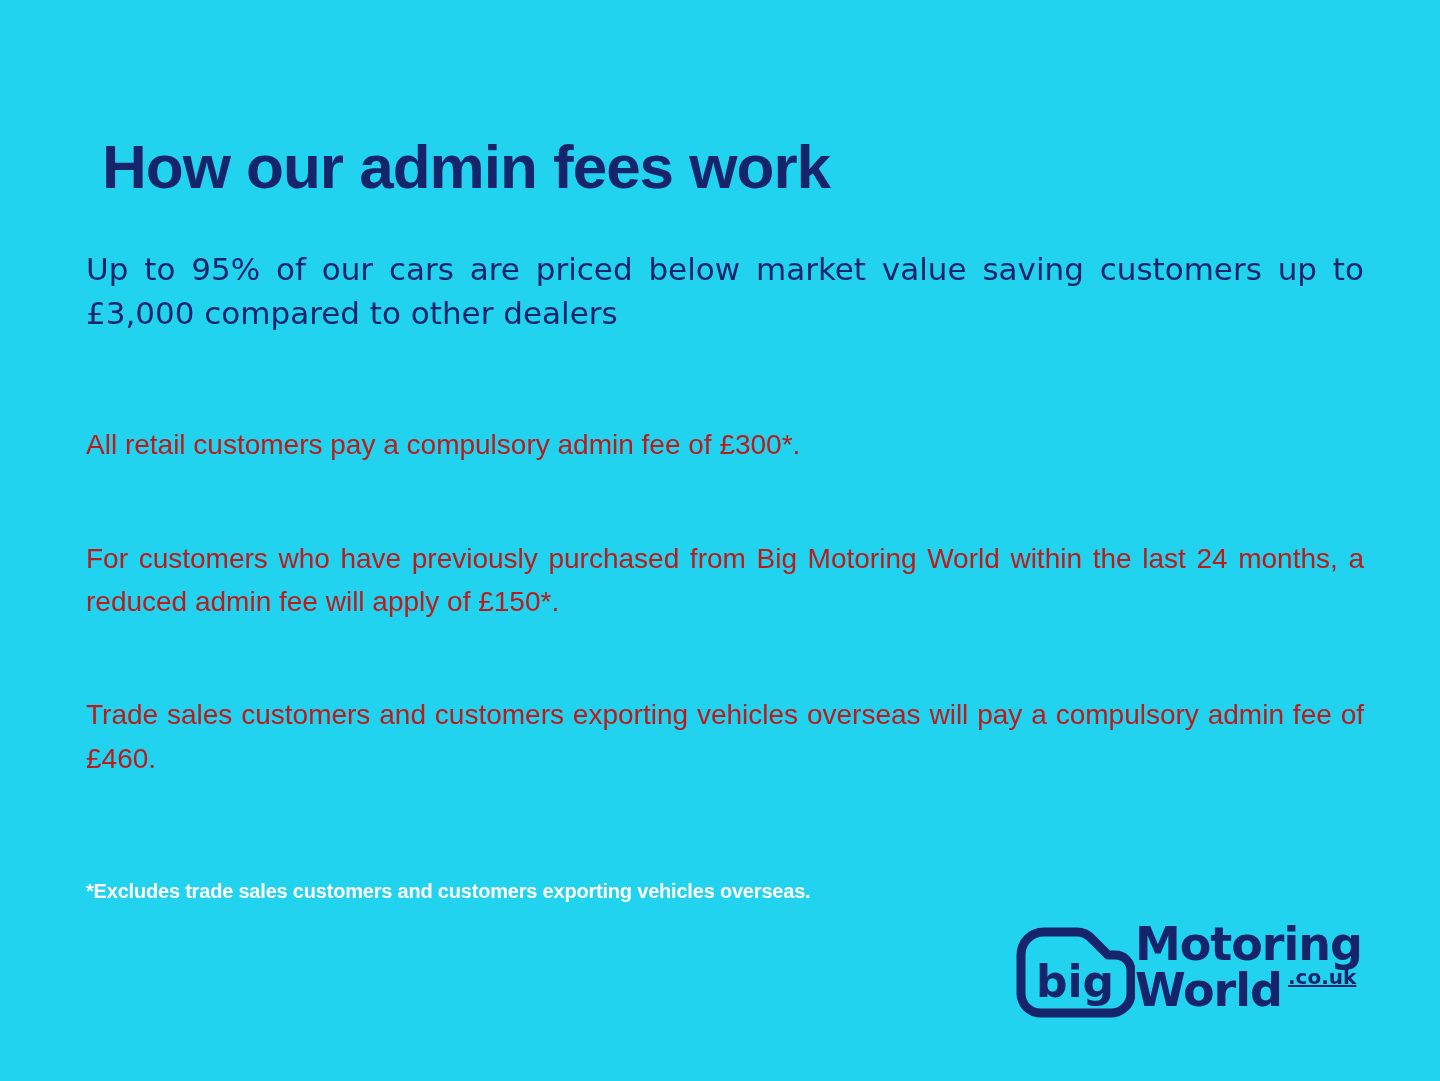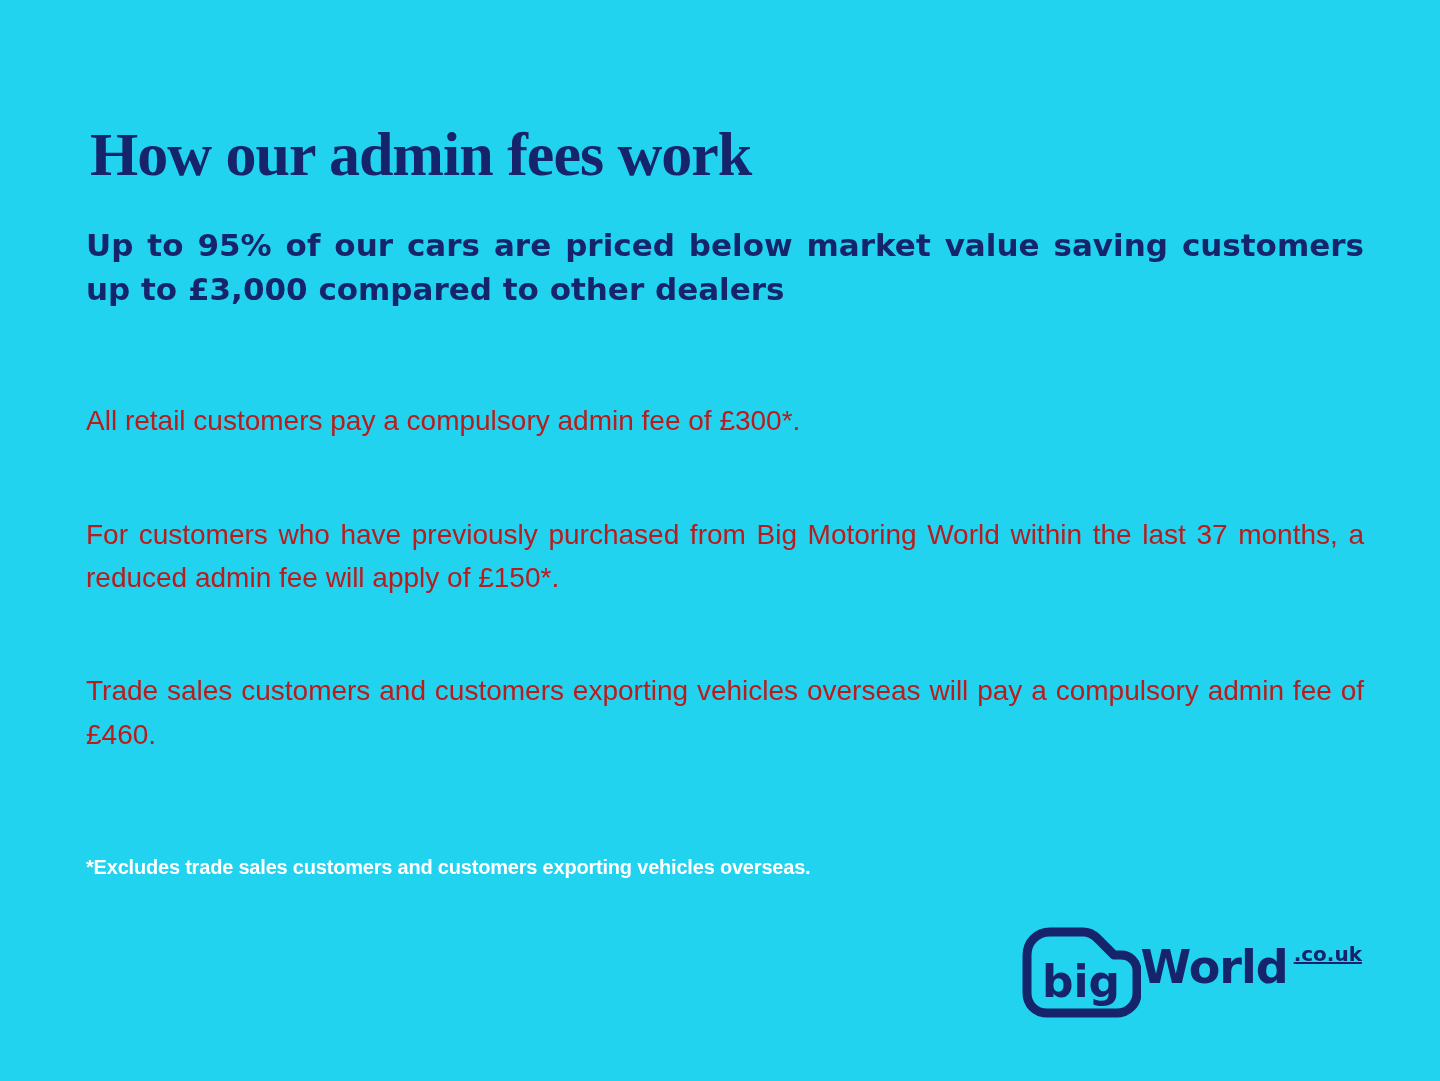--- a/index.html
+++ b/index.html
@@ -22,33 +22,33 @@
     padding: 0;
   }
   .content {
     position: absolute;
     left: 86px;
     top: 0;
     width: 1278px;
   }
 
   .title {
-    font-family: Liberation Serif, serif;
+    font-family: Liberation Sans, sans-serif;
     font-weight: bold;
     font-size: 62px;
     letter-spacing: -1px;
     color: #16246b;
-    margin: 4px;
+    margin: 16px;
     padding-top: 118px;
     line-height: 1.05;
   }
 
   .subhead {
     font-family: "DejaVu Sans", sans-serif;
-    font-weight: bold;
+    font-weight: normal;
     font-size: 31px;
     color: #16246b;
     line-height: 1.42;
     margin: 0;
     padding-top: 32px;
     text-align: justify;
     width: 1278px;
   }
 
   .body-block {
@@ -118,36 +118,37 @@
 <div class="slide">
 
   <div class="content">
 
     <h1 class="title">How our admin fees work</h1>
 
     <p class="subhead">Up to 95% of our cars are priced below market value saving customers up to £3,000 compared to other dealers</p>
 
     <p class="body-block para-1">All retail customers pay a compulsory admin fee of £300*.</p>
 
-    <p class="body-block para-2">For customers who have previously purchased from Big Motoring World within the last 37 months, a reduced admin fee will apply of £150*.</p>
+    <p class="body-block para-2">For customers who have previously purchased from Big Motoring World within the last 24 months, a reduced admin fee will apply of £150*.</p>
 
     <p class="body-block para-3">Trade sales customers and customers exporting vehicles overseas will pay a compulsory admin fee of £460.</p>
 
     <p class="footnote">*Excludes trade sales customers and customers exporting vehicles overseas.</p>
 
   </div>
 
   <div class="logo">
     <div class="logo-mark">
       <svg width="124" height="104" viewBox="0 0 124 104" xmlns="http://www.w3.org/2000/svg">
         <path d="M10 40 C10 27 20 17 33 17 L66 17 C72 17 76 19 80 23 L97 40 L104 40 C113 40 120 47 120 56 L120 78 C120 89 111 98 100 98 L30 98 C18 98 10 89 10 78 Z" fill="none" stroke="#16246b" stroke-width="9" stroke-linejoin="round"></path>
         <text x="64" y="82" text-anchor="middle" font-family="DejaVu Sans, sans-serif" font-size="44" font-weight="bold" fill="#16246b">big</text>
       </svg>
     </div>
     <div class="logo-text">
+      <span class="logo-line1">Motoring</span>
       <span class="logo-line2">
         <span>World</span>
         <span class="logo-couk">.co.uk</span>
       </span>
     </div>
   </div>
 
 </div>
 
 </body></html>

